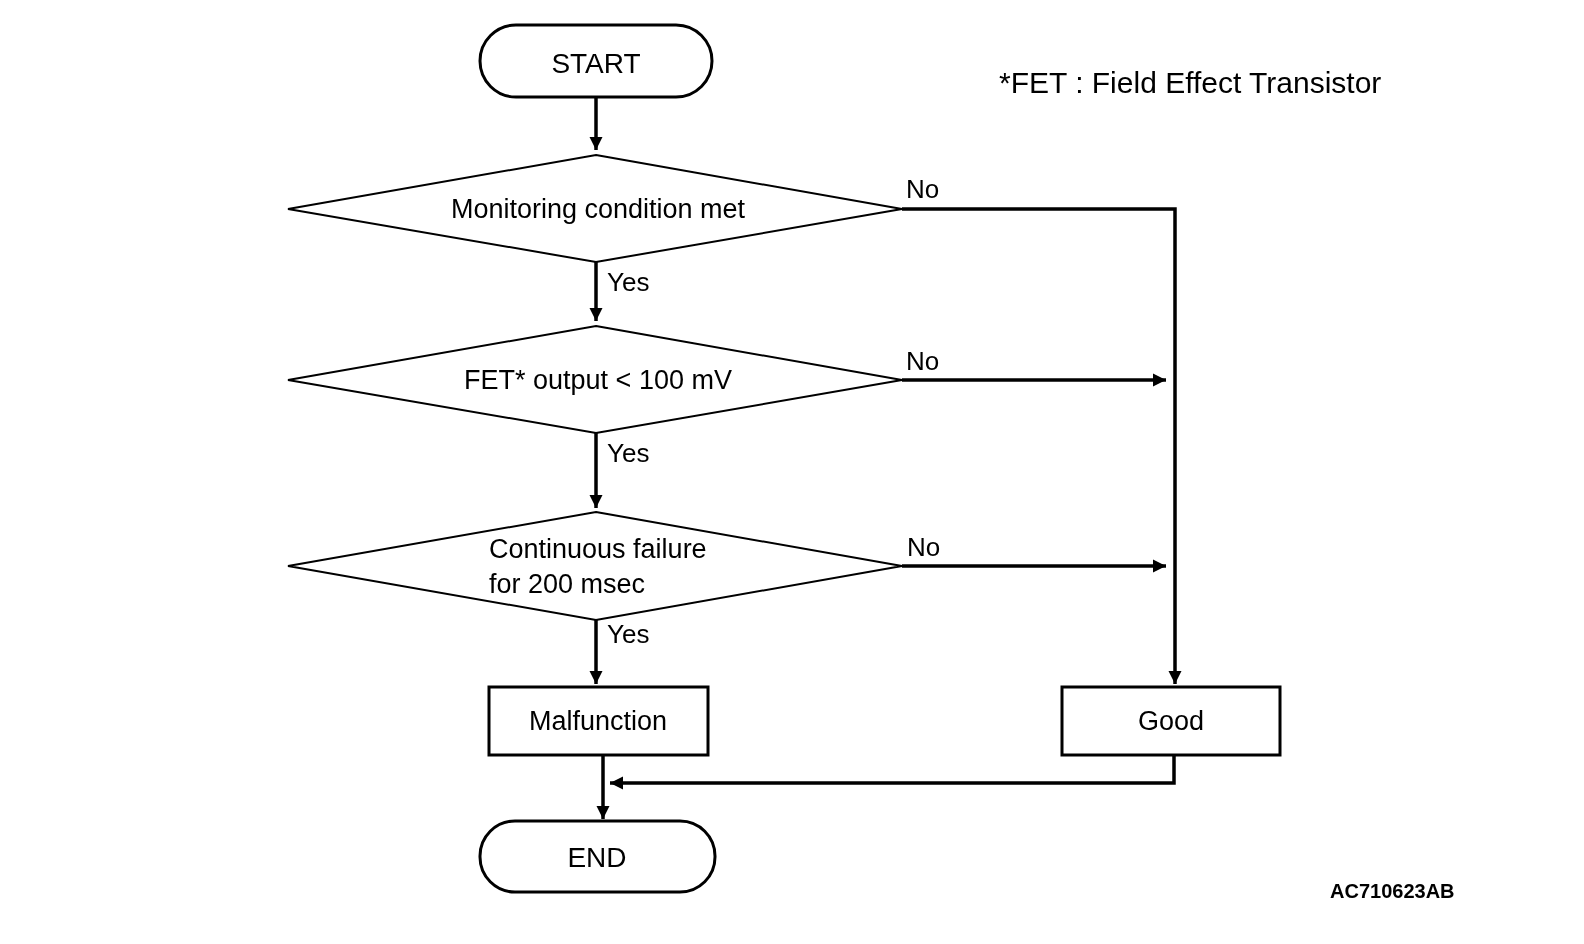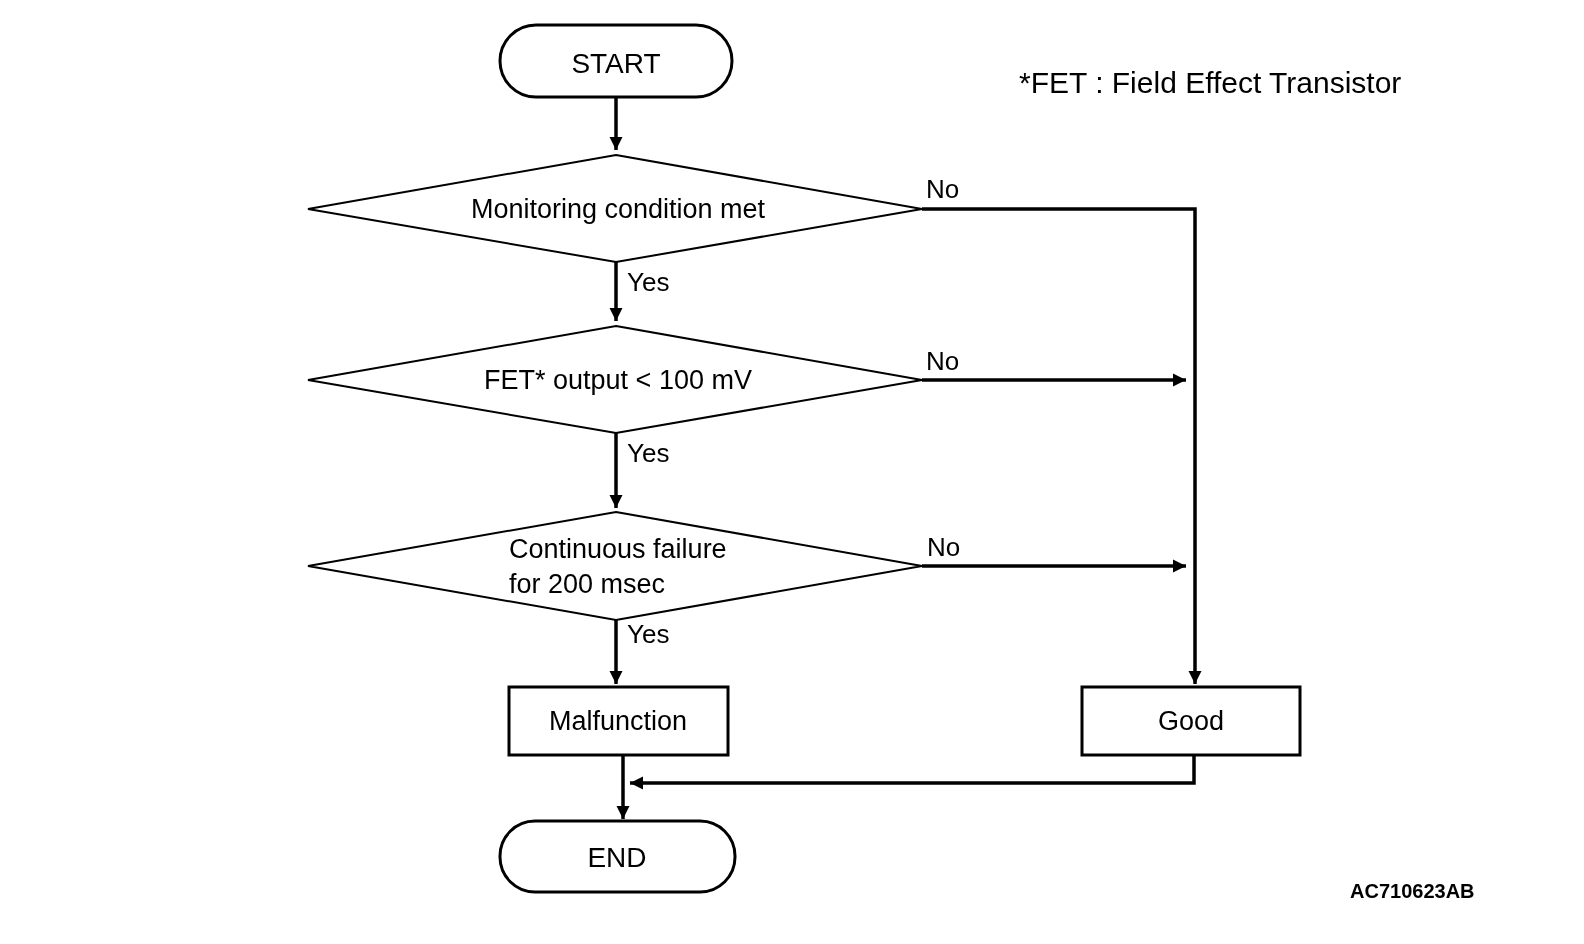--- a/index.html
+++ b/index.html
@@ -9,21 +9,20 @@
     width: 1584px;
     height: 944px;
     overflow: hidden;
     font-family: "Liberation Sans", sans-serif;
   }
   .canvas-wrap {
     position: relative;
     width: 1358px;
     height: 944px;
     background: #ffffff;
-    padding-left: 20px;
   }
   svg { display: block; }
   .shape {
     fill: #ffffff;
     stroke: #000000;
   }
   .shape-heavy { stroke-width: 3; }
   .shape-light { stroke-width: 2; }
   .flowline {
     fill: none;

